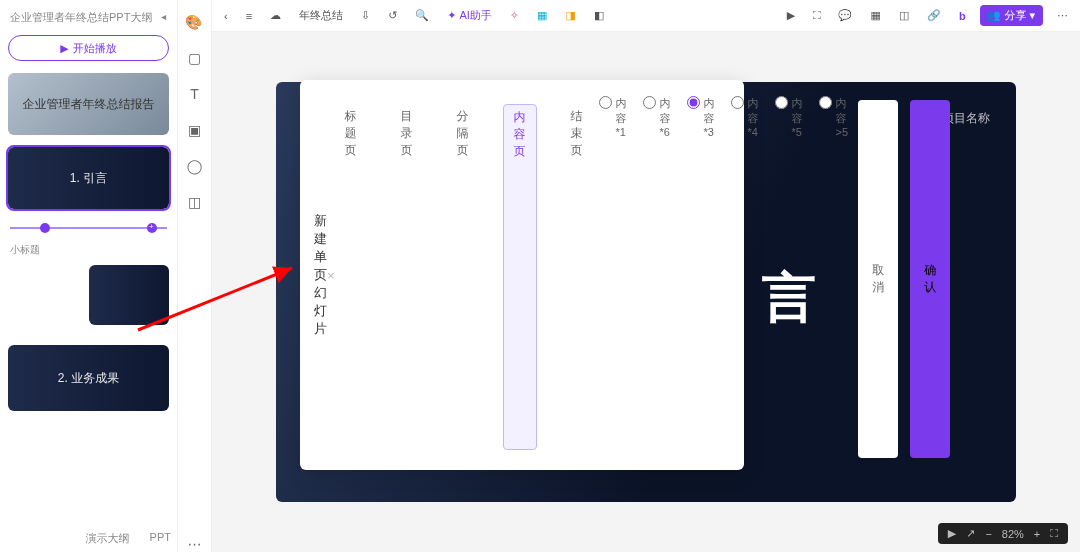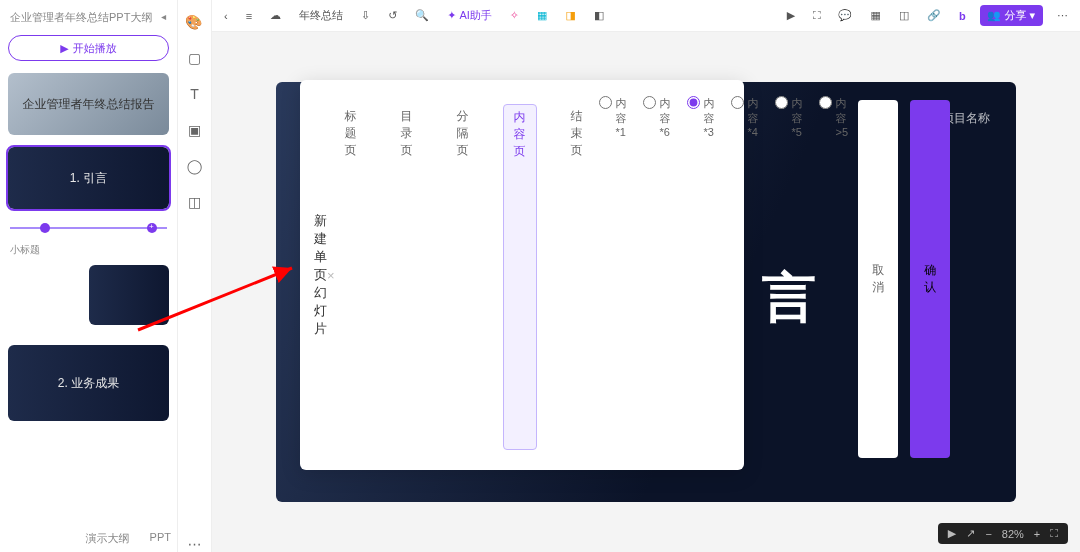--- a/index.html
+++ b/index.html
@@ -71,21 +71,21 @@
       <span>1. 引言</span>
     </div>
     <div class="tl">
       <div class="dot a"></div>
       <div class="dot b"></div>
     </div>
     <div class="sblabel">
         <span>小标题</span>
       </div>
     <div class="thumb dark" style="height:60px;width:80px;margin-left:auto"></div>
-    <div class="thumb dark" style="height:76px;margin-top:14px">
+    <div class="thumb dark" style="height:66px;margin-top:14px">
       <span>2. 业务成果</span>
     </div>
     <div class="ftabs" style="position:static;margin-top:auto;justify-content:flex-end">
       <span>演示大纲</span>
       <span>PPT</span>
     </div>
   </div>
 
   <div class="toolcol">
     <div class="ti">🎨</div>

